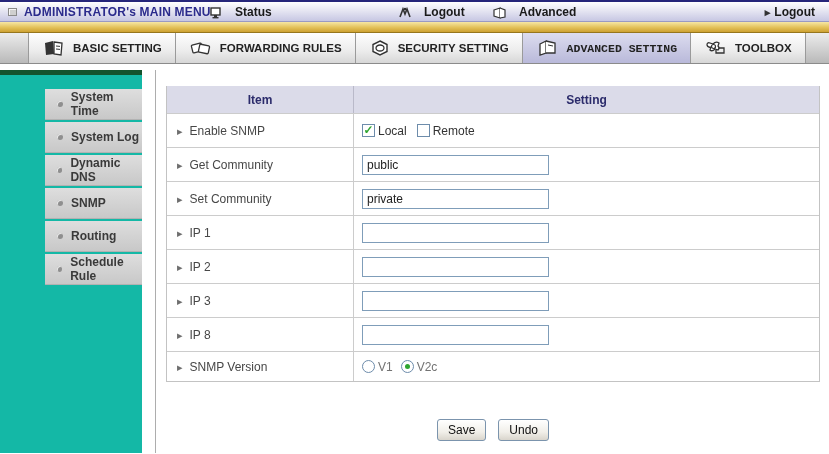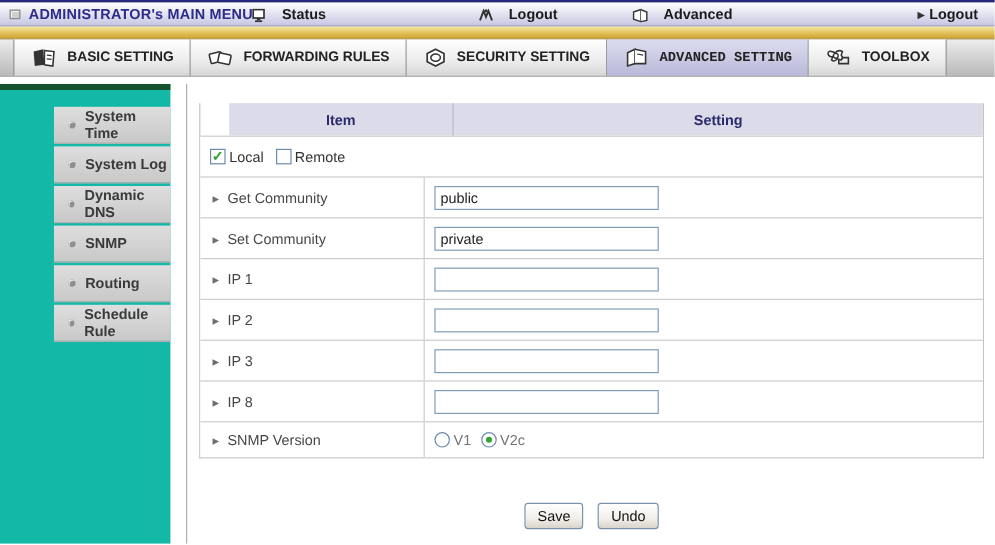--- a/index.html
+++ b/index.html
@@ -10,30 +10,30 @@
   .topbar { position:relative; height:22px; border-top:2px solid #26267a;
             background:linear-gradient(#ffffff 0%, #e6e6f2 45%, #c7c7e3 100%);
             border-bottom:1px solid #9a9ac2; }
   .topbar .sq-icon { position:absolute; left:8px; top:6px; width:9px; height:8px;
             background:#cfcfcf; border:1px solid #8a8a8a; box-shadow:inset 1px 1px 0 #f5f5f5; }
   .topbar-title { position:absolute; left:24px; top:3px; font-size:12px; font-weight:bold;
             color:#2b2b8c; letter-spacing:0.2px; }
   .topmenu-item { position:absolute; top:3px; font-size:12px; font-weight:bold; color:#1a1a1a;
             display:flex; align-items:flex-end; gap:12px; cursor:pointer; }
   .topmenu-item svg { display:block; }
-  .tm-status { left:210px; } .tm-wizard { left:398px; } .tm-advanced { left:526px; }
+  .tm-status { left:210px; } .tm-wizard { left:398px; } .tm-advanced { left:492px; }
   .tm-logout { right:14px; }
   .tm-logout .lbl::before { content:"\25B8"; color:#333; margin-right:4px; font-size:11px; }
 
   
   .goldbar { height:11px; background:linear-gradient(#f6e7a5 0%, #e3c159 55%, #cda132 100%);
              border-bottom:1px solid #96761d; }
 
   
-  .tabbar { height:31px; display:flex; align-items:stretch; padding-left:11px;
+  .tabbar { height:31px; display:flex; align-items:stretch; padding-left:28px;
             background:linear-gradient(#ececec, #b9b9b9); border-bottom:1px solid #8b8b8b; }
   .tab { display:flex; align-items:center; gap:7px; padding:0 13px;
          background:linear-gradient(#fefefe 0%, #ececec 60%, #d7d7d7 100%);
          border-right:1px solid #9a9a9a; font-size:11.5px; font-weight:bold; color:#222;
          cursor:pointer; white-space:nowrap; }
   .tab:first-child { border-left:1px solid #9a9a9a; }
   .tab.active { background:linear-gradient(#dcdcef 0%, #c7c7e2 60%, #b9b9da 100%);font-family:Liberation Mono, monospace; }
   .tab svg { display:block; }
 
   
@@ -55,21 +55,21 @@
   .panel-header { height:24px; display:flex; align-items:center; padding:0 9px;
                   background:linear-gradient(#ffffff 0%, #ededed 55%, #cfcfcf 100%);
                   border:1px solid #bdbdbd; border-bottom:1px solid #a8a8a8; }
   .panel-header .sq-icon { width:9px; height:8px; background:#cfcfcf; border:1px solid #8a8a8a;
                   box-shadow:inset 1px 1px 0 #f5f5f5; }
   .panel-title { margin-left:9px; font-size:12.5px; font-weight:bold; color:#2d2d7f; }
   .help-link { margin-left:auto; font-size:12px; font-weight:bold; color:#2d2d7f;
                cursor:pointer; text-decoration:none; }
 
   .settings-table { width:100%; border:1px solid #c3c3c3; border-top:none; }
-  .thead-row { display:flex; height:27px; background:#dbdbe9;margin-left:24px; }
+  .thead-row { display:flex; height:27px; background:#dbdbe9; }
   .th { display:flex; align-items:center; justify-content:center; font-size:12px;
         font-weight:bold; color:#2b2b6b; }
   .th-item { width:187px; border-right:1px solid #b9b9c9; }
   .th-setting { flex:1; }
 
   .row { display:flex; height:34px; border-top:1px solid #cccccc; background:#fff; }
   .row.version { height:30px; }
   .cell-item { width:187px; border-right:1px solid #cccccc; display:flex; align-items:center;
                padding-left:10px; font-size:12px; color:#474747; }
   .arrow { margin-right:7px; }
@@ -229,20 +229,24 @@
     <div class="panel">
 
 
       <div class="settings-table">
         <div class="thead-row">
           <div class="th th-item">Item</div>
           <div class="th th-setting">Setting</div>
         </div>
 
         <div class="row">
+          <div class="cell-item">
+            <span class="arrow"></span>
+            <span>Enable SNMP</span>
+          </div>
           <div class="cell-setting">
             <span class="cb checked"></span>
             <span class="cb-label">Local</span>
             <span class="cb"></span>
             <span class="cb-label">Remote</span>
           </div>
         </div>
 
         <div class="row">
           <div class="cell-item">

